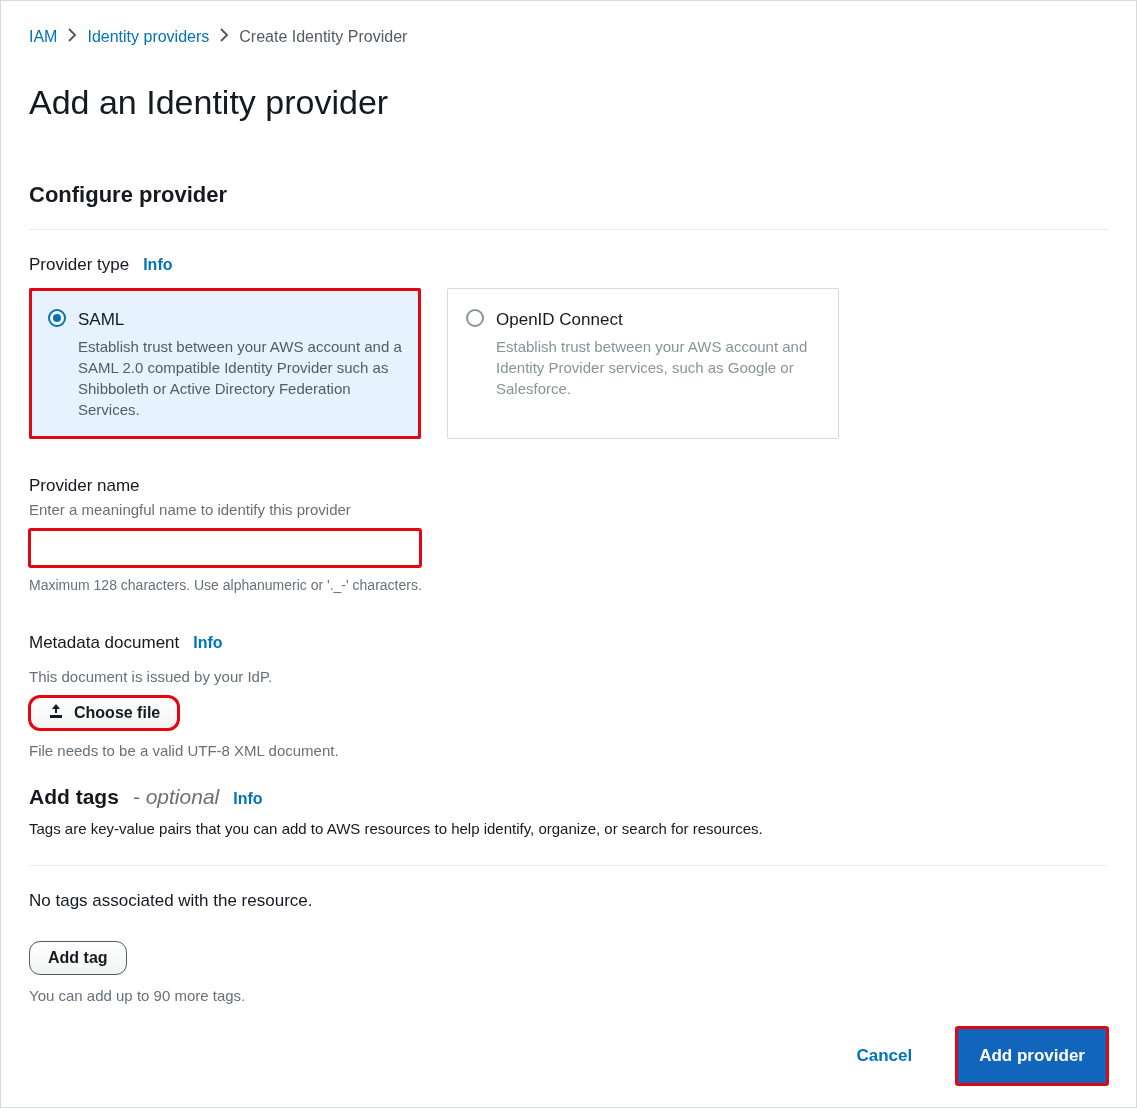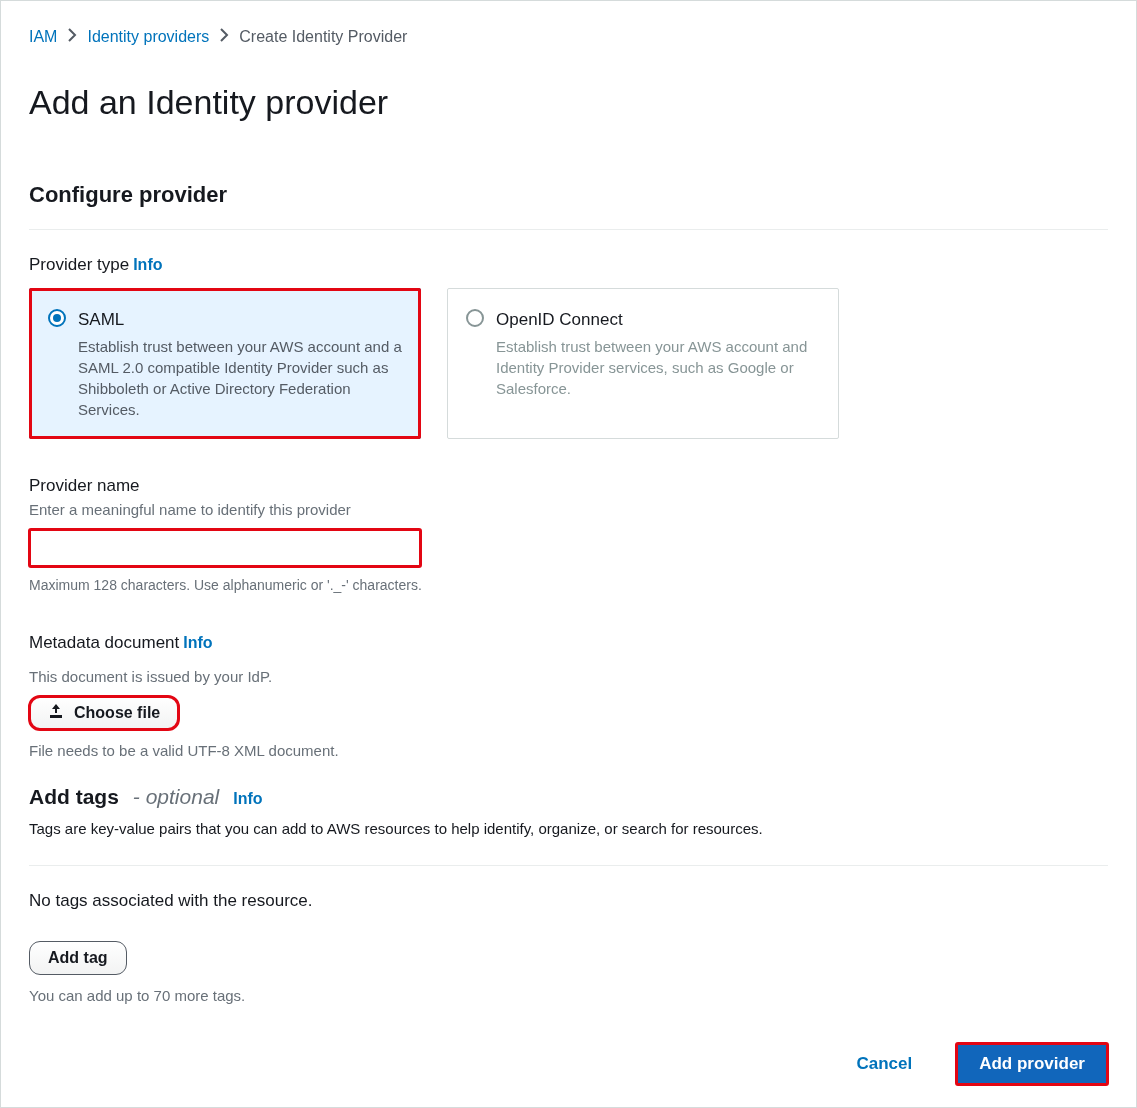--- a/index.html
+++ b/index.html
@@ -23,21 +23,21 @@
       gap: 10px;
       font-size: 16px;
       margin-bottom: 28px;
     }
     .breadcrumb a { color: #0073bb; text-decoration: none; font-weight: 500; }
     .breadcrumb .current { color: #545b64; font-weight: 500; text-align: center; }
     .breadcrumb .chevron { color: #545b64; }
     h1.page-title { font-size: 34px; font-weight: 500; color: #16191f; margin-bottom: 50px; }
     h2.section-title { font-size: 22px; font-weight: 700; color: #16191f; margin-bottom: 18px; }
     hr.divider { border: none; border-top: 1px solid #eaeded; margin: 0 0 22px 0; }
-    .field-label-row { display: flex; align-items: baseline; gap: 4px; margin-bottom: 10px; }
+    .field-label-row { display: flex; align-items: baseline; gap: 14px; margin-bottom: 10px; }
     .field-label { font-size: 17px; color: #16191f; font-weight: 400; }
     .info-link { color: #0073bb; font-size: 16px; font-weight: 700; cursor: pointer; }
     .radio-cards { display: flex; gap: 26px; margin-bottom: 34px; }
     .radio-card {
       width: 392px;
       border: 1px solid #d5dbdb;
       border-radius: 2px;
       padding: 18px 18px 18px 18px;
       display: flex;
       align-items: flex-start;
@@ -70,21 +70,21 @@
     .text-input.highlighted { outline: 3px solid #e30613; outline-offset: -2px; border-color: transparent;}
     .helper { font-size: 14px; color: #687078; margin-top: 8px; margin-bottom: 34px; }
     .btn {
       border: 1px solid #545b64; background: linear-gradient(#fff,#f2f3f3); color: #16191f;
       padding: 7px 18px; font-size: 16px; font-weight: 700; border-radius: 11px; cursor: pointer;
       display: inline-flex; align-items: center; gap: 10px;
     }
     .btn.highlighted { outline: 3px solid #e30613; outline-offset: -2px; }
     .btn-primary {
       background: #1166bb; color: #fff; border: 1px solid #0a4a8a;
-      padding: 10px 22px; font-size: 17px; font-weight: 700; border-radius: 2px; cursor: pointer;
+      padding: 18px 22px; font-size: 17px; font-weight: 700; border-radius: 2px; cursor: pointer;
     }
     .btn-primary.highlighted { outline: 3px solid #e30613; outline-offset: -2px; }
     .btn-link {
       background: none; border: none; color: #0073bb; font-size: 17px; font-weight: 700; cursor: pointer;
       padding: 10px 18px;
     }
     .upload-icon { width: 16px; height: 14px; }
     .section-block { margin-bottom: 18px; }
     .tags-title-row { display: flex; align-items: baseline; gap: 14px; margin-bottom: 6px; margin-top: 12px;}
     .tags-title { font-size: 21px; font-weight: 700; color: #16191f; }
@@ -173,20 +173,20 @@
     <span class="tags-optional">- optional</span>
     <span class="info-link">Info</span>
   </div>
   <div class="tags-desc">Tags are key-value pairs that you can add to AWS resources to help identify, organize, or search for resources.</div>
   <hr class="divider">
 
   <div class="no-tags">No tags associated with the resource.</div>
   <button class="btn">
     <span>Add tag</span>
   </button>
-  <div class="tags-helper">You can add up to 70 more tags.</div>
+  <div class="tags-helper">You can add up to 90 more tags.</div>
 
   <div class="footer-actions">
     <button class="btn-link">Cancel</button>
     <button class="btn-primary highlighted">Add provider</button>
   </div>
 
 </div>
 
 </body></html>

